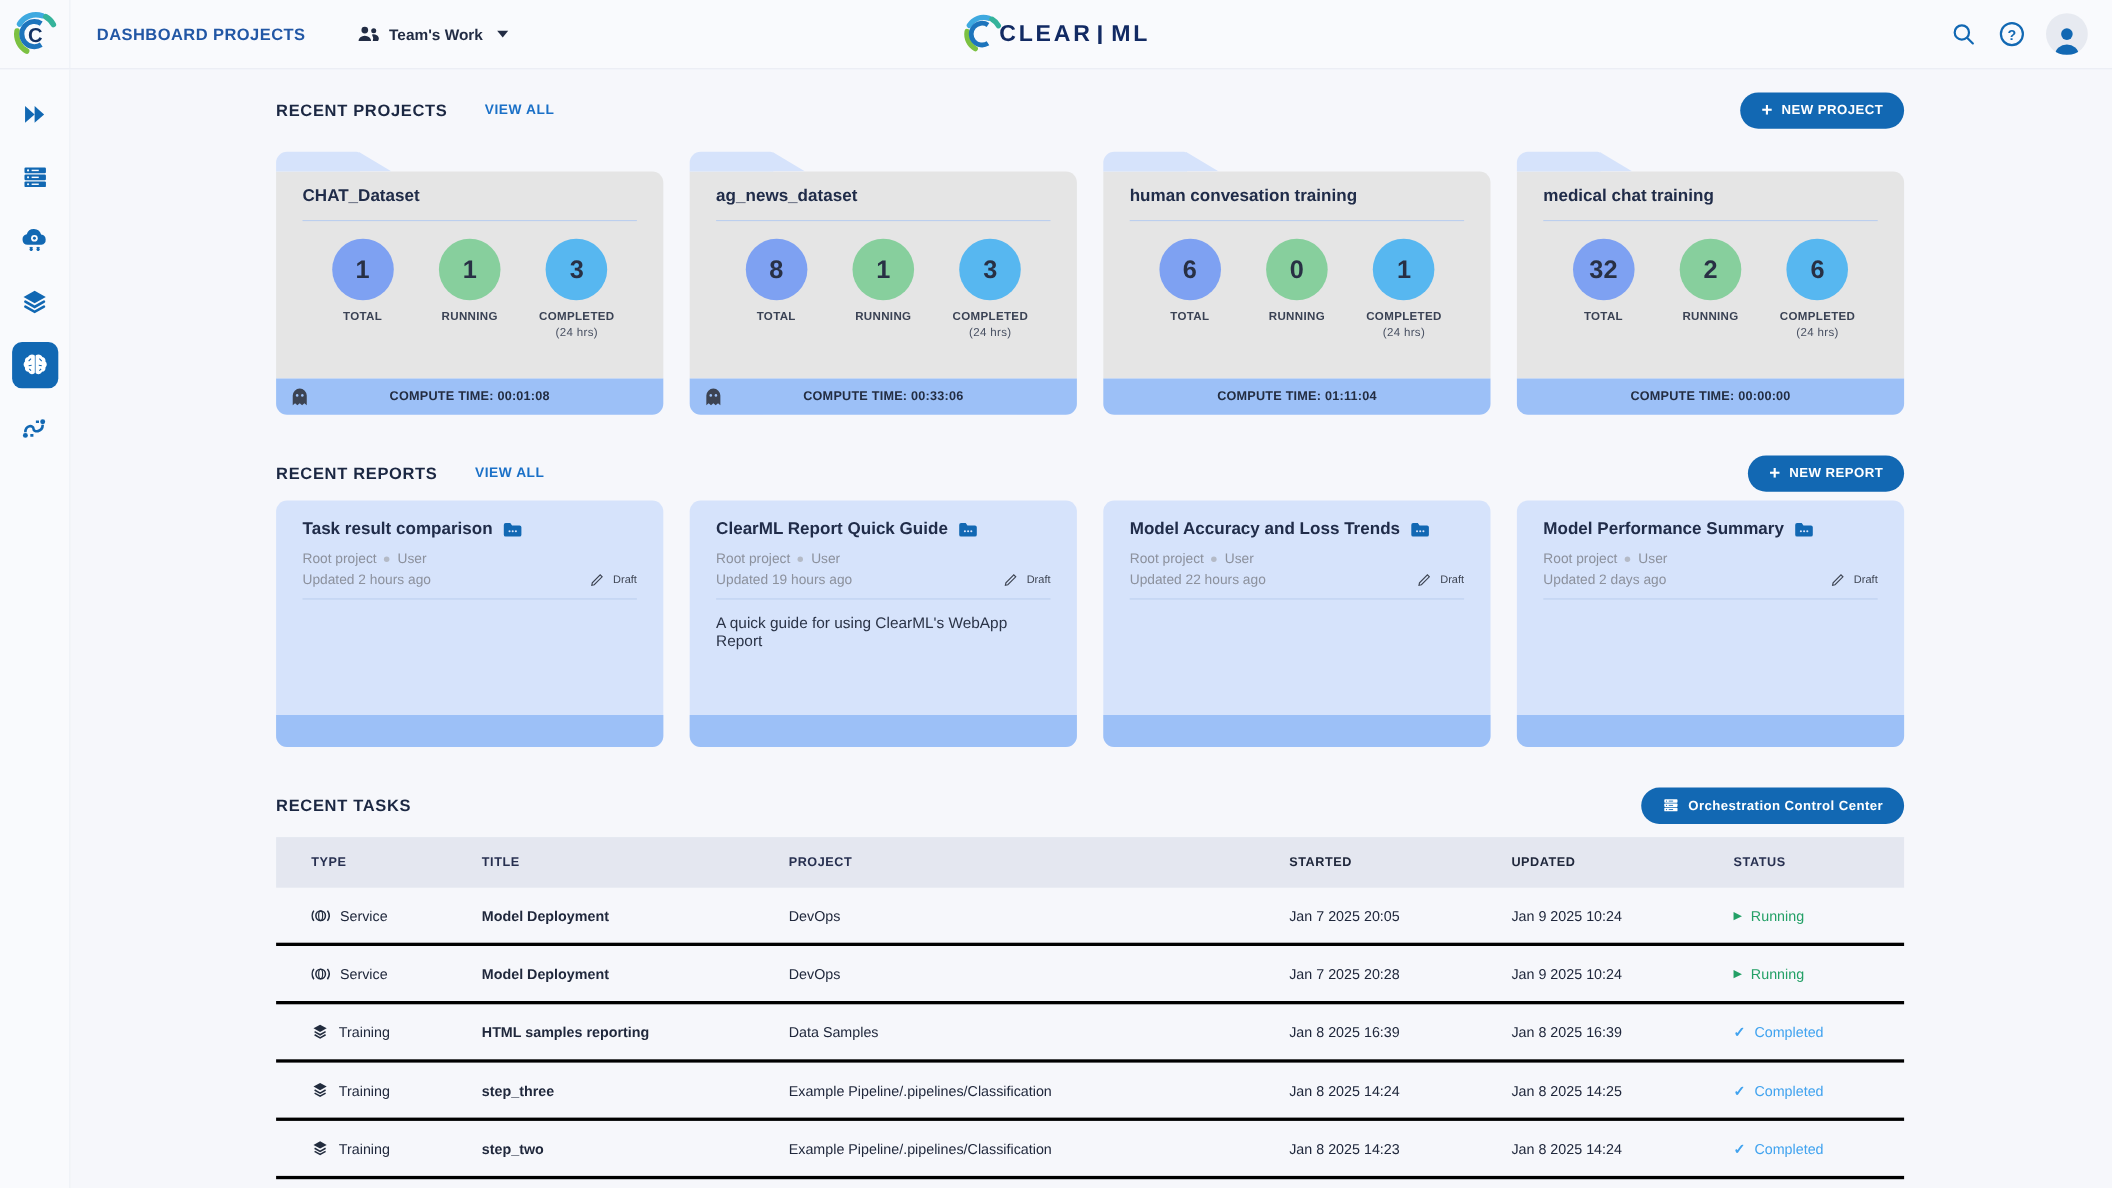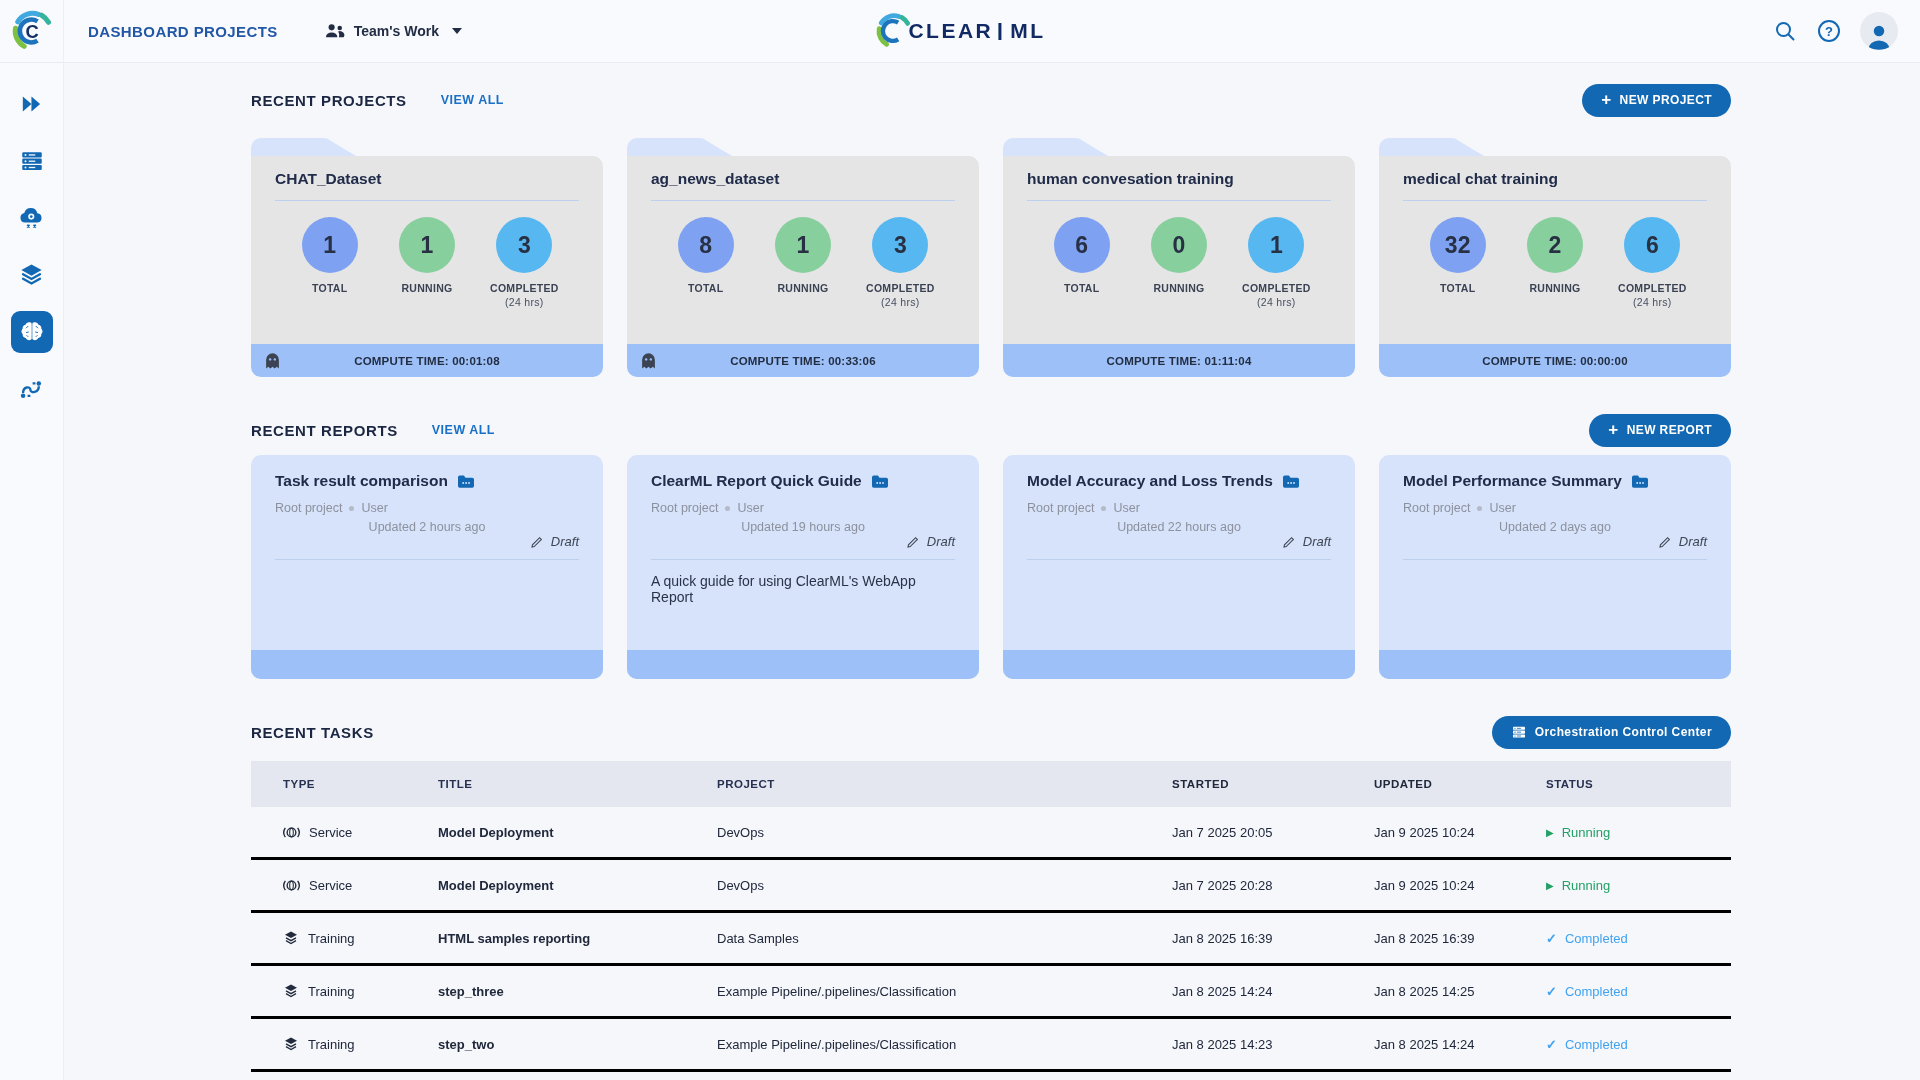--- a/index.html
+++ b/index.html
@@ -80,39 +80,39 @@
   
   .reports-row { margin-top:8px; }
   .rcard { width:352px; height:224px; background:#d6e3fb; border-radius:10px; padding:17px 24px 0;
            position:relative; cursor:pointer; }
   .rfooter { position:absolute; bottom:0; left:0; right:0; height:29px; background:#9cc0f7;
              border-radius:0 0 10px 10px; }
   .rtitle-row { display:flex; align-items:center; gap:9px; }
   .rtitle { font-size:15.5px; font-weight:bold; color:#202c49; }
   .rmeta { margin-top:11px; display:flex; align-items:center; gap:7px; font-size:12.5px; color:#8c919d; }
   .mdot { width:5px; height:5px; border-radius:50%; background:#b4bac6; }
-  .rmeta2 { margin-top:5px; display:flex; align-items:center; font-size:12.5px; color:#8c919d;flex-direction:column; }
-  .draft { margin-left:auto; display:flex; align-items:center; gap:7px; font-size:13px; color:#3e4553;font-style:italic; }
+  .rmeta2 { margin-top:5px; display:flex; align-items:center; font-size:12.5px; color:#8c919d; }
+  .draft { margin-left:auto; display:flex; align-items:center; gap:7px; font-size:10px; color:#3e4553; }
   .rdivider { margin-top:10px; border-bottom:1px solid #bccfee; }
   .rdesc { margin-top:13px; font-size:14px; color:#2a3347; }
 
   
   .tasks-head { margin-top:36px; }
   .reports-head { margin-top:36px; }
   .table { margin-top:12px; width:1480px; }
   .thead { display:flex; align-items:center; height:46px; background:#e4e7f0; font-size:11.5px;
            font-weight:bold; color:#273050; letter-spacing:.5px; }
   .trow { display:flex; align-items:center; height:53px; border-bottom:3px solid #000000;
           font-size:13px; cursor:pointer; background:transparent; }
   .trow.partial { height:9px; border-bottom:none; }
   .c-type { width:187px; padding-left:32px; display:flex; align-items:center; gap:9px; }
   .c-title { width:279px; font-weight:bold; color:#20283c; }
   .c-project { width:455px; font-weight:normal; color:#20283c; }
   .c-started { width:202px; color:#20283c; }
-  .c-updated { width:172px; color:#20283c; }
+  .c-updated { width:202px; color:#20283c; }
   .c-status { width:155px; display:flex; align-items:center; gap:8px; }
   .thead .c-title, .thead .c-project { font-weight:bold; color:#273050; }
   .type-label { color:#20283c; }
   .type-ic { color:#222c3e; }
   .st-running { color:#23a066; }
   .st-completed { color:#41a3ef; }
   .st-play { font-size:10px; }
   .st-check { font-size:13px; font-weight:bold; }
 </style>
 </head>

